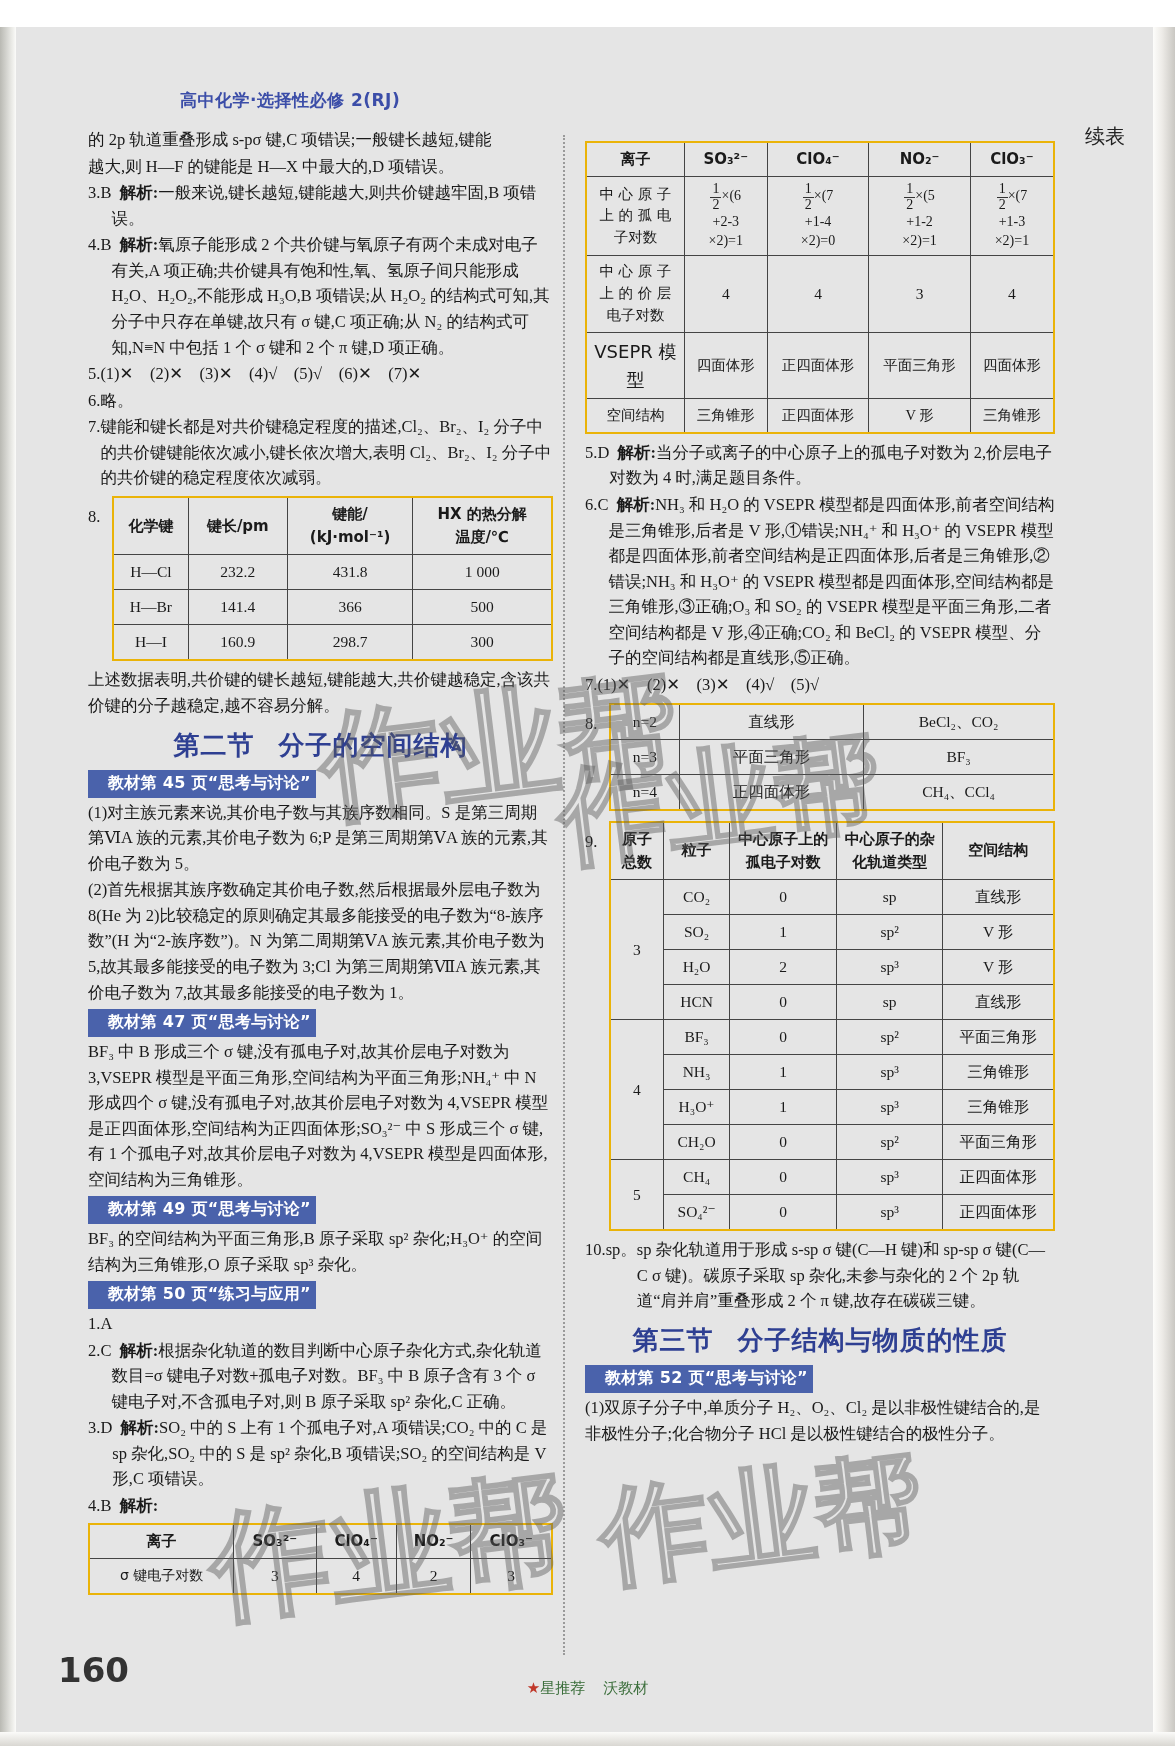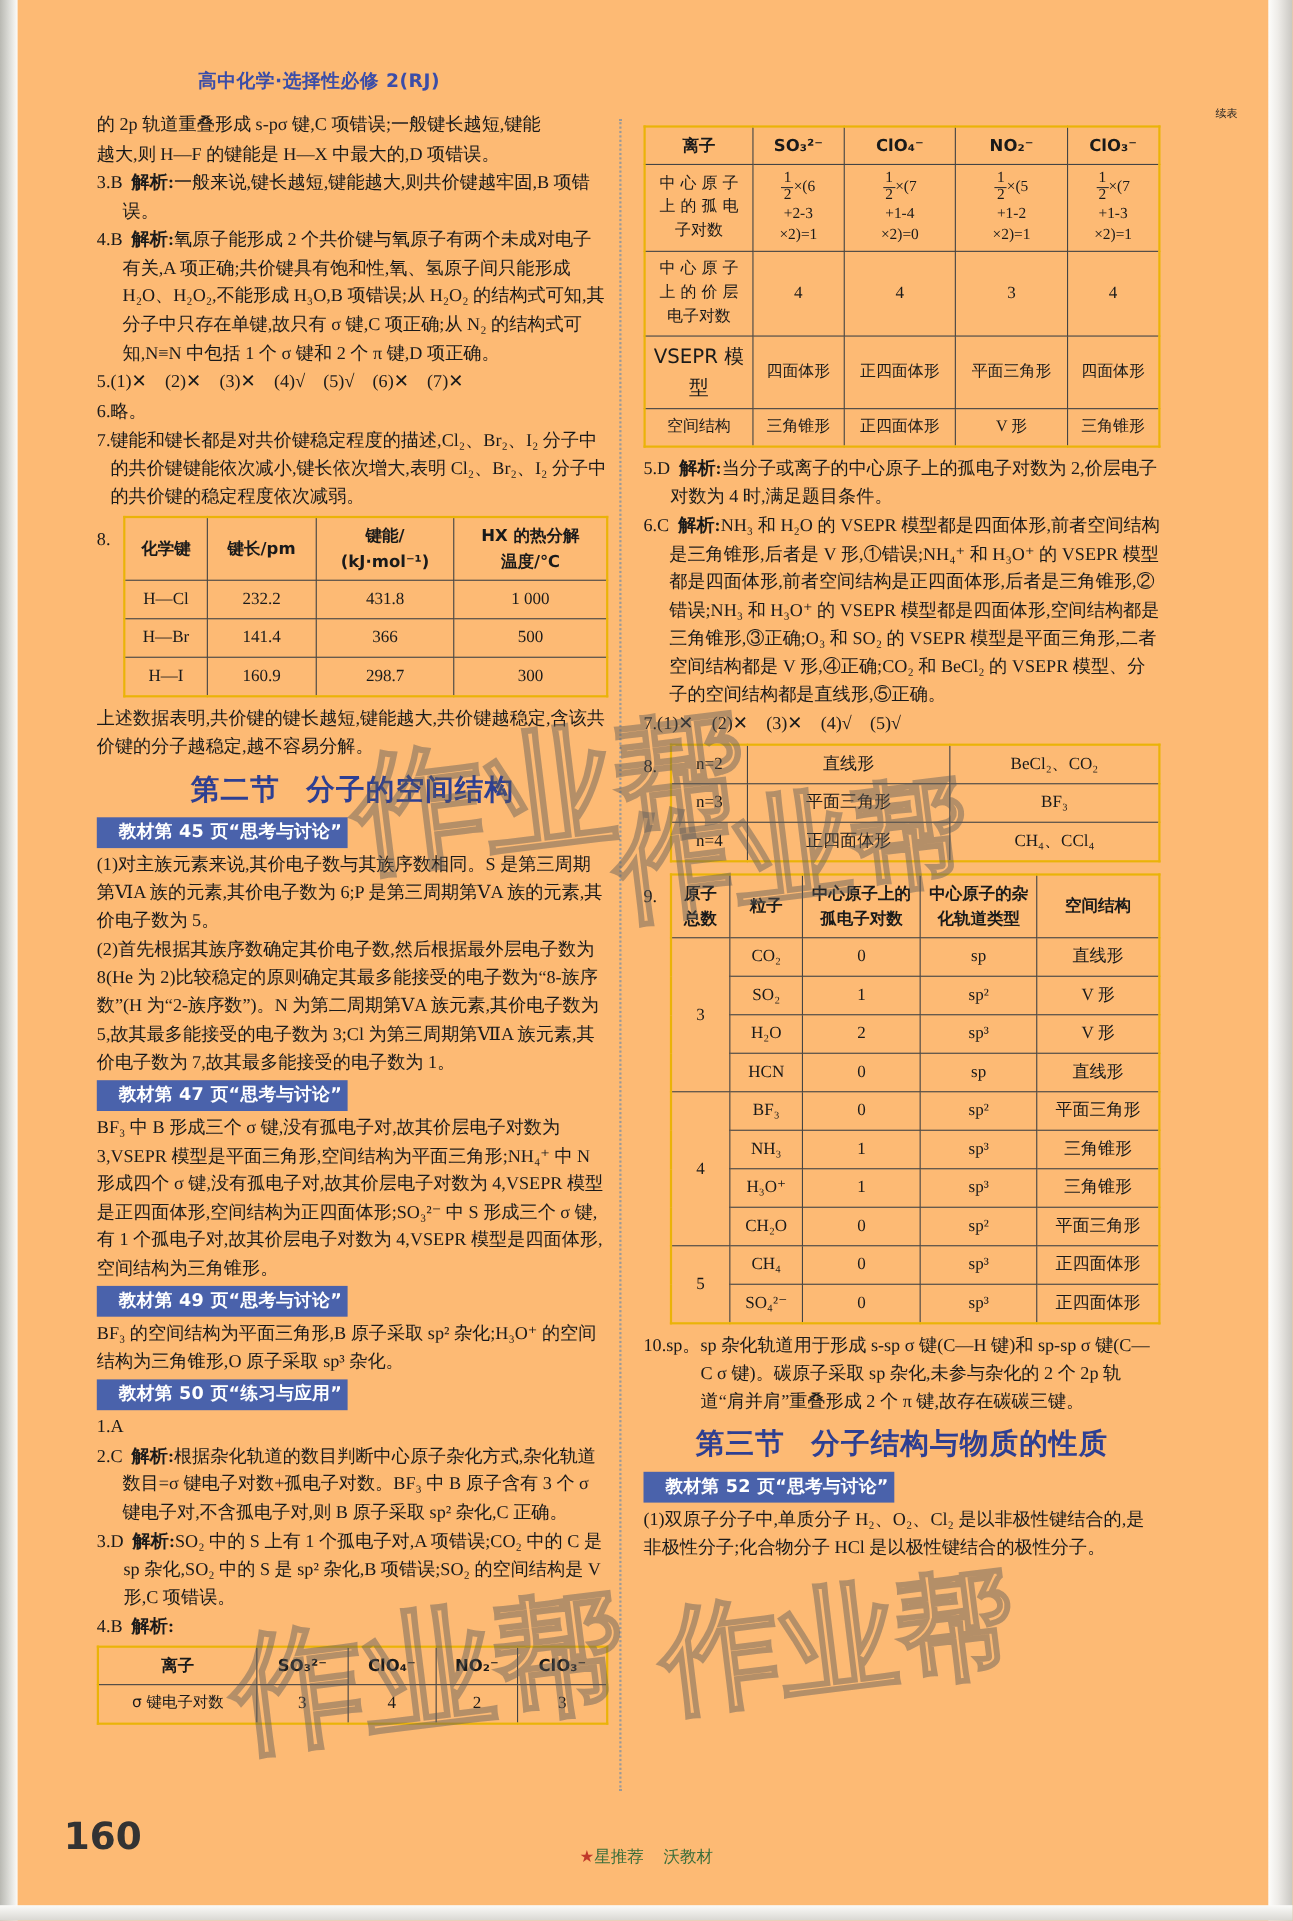--- a/index.html
+++ b/index.html
@@ -6,37 +6,38 @@
   html, body { margin:0; padding:0; }
   body {
     width:1175px; height:1746px;
     background:#ffffff;
     font-family:"Liberation Serif","DejaVu Serif",serif;
     position:relative;
     overflow:hidden;
   }
   .page {
     position:absolute; inset:0;
-    background:#fdba74;
+    background:#e5e5e5;
+    margin-top:27px;
   }
   
   .edge-left { position:absolute; left:0; top:0; width:16px; height:100%; background:linear-gradient(90deg,#b9b9b3,#e8e8e4 70%,#fbfbf9); }
   .edge-right { position:absolute; right:0; top:0; width:22px; height:100%; background:linear-gradient(270deg,#c9c7c2,#eeece8 60%,#fdfdfb); }
   .edge-bottom { position:absolute; left:0; bottom:0; width:100%; height:14px; background:linear-gradient(0deg,#d9d7d2,#fbfbf9); }
 
   
   .header {
     position:absolute; left:180px; top:62px;
     font-size:17px; color:#3b4da8; letter-spacing:0.5px;
     font-family:"DejaVu Sans","Liberation Sans",sans-serif;
     font-weight:600;
   }
   .xubiao {
     position:absolute; right:50px; top:96px;
-    font-size:10px; color:#222;
+    font-size:20px; color:#222;
   }
 
   
   .col { position:absolute; top:100px; font-size:16.5px; line-height:1.55; color:#1a1a1a; }
   .col-left { left:88px; width:465px; }
   .col-right { left:585px; width:470px; }
 
   .divider { position:absolute; left:563px; top:108px; height:1520px; border-left:2px dotted #9a9a9a; }
 
   p { margin:0 0 1px 0; }

